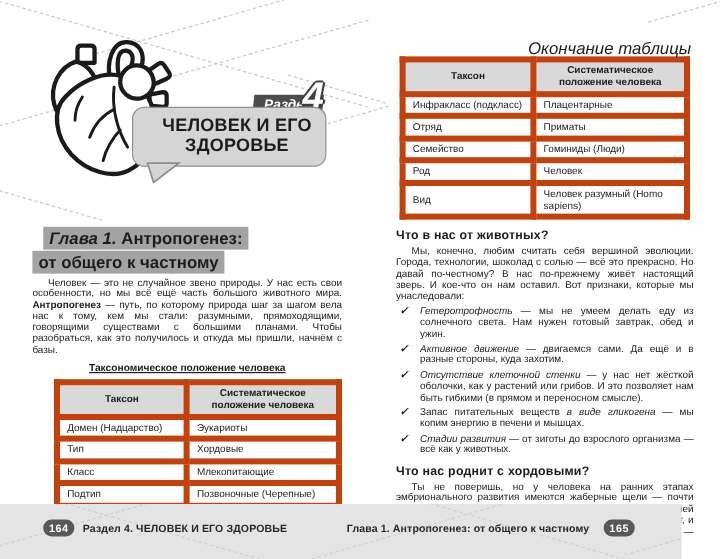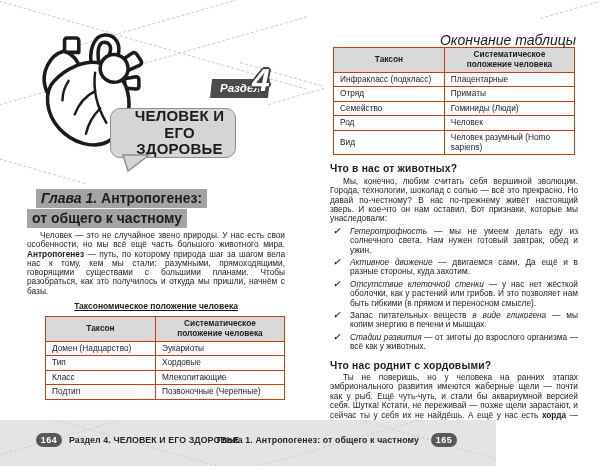--- a/index.html
+++ b/index.html
@@ -13,55 +13,55 @@
   
   .heart { position:absolute; top:26px; left:34px; width:112px; height:126px; }
 
   
   .razdel { position:absolute; top:79px; left:211px; width:58px; height:19px; background:#4c4c4e; transform:skewX(-6deg); }
   .razdel .lbl { display:block; color:#fff; font-style:italic; font-weight:bold; font-size:11.5px; line-height:19px; padding-left:9px; transform:skewX(6deg); }
   .big-num { position:absolute; top:64px; left:252px; font-size:32px; line-height:32px; font-weight:bold; font-style:italic; color:#fff;
     text-shadow:-2px 0 #3f3f41, 2px 0 #3f3f41, 0 -2px #3f3f41, 0 2px #3f3f41, -1px -1px #3f3f41, 1px 1px #3f3f41, 1px -1px #3f3f41, -1px 1px #3f3f41; }
 
   
-  .bubble { position:absolute; top:108px; left:110px; width:126px; height:50px; background:#d5d5d5; border:1.5px solid #8f8f8f; border-radius:10px;
+  .bubble { position:absolute; top:89px; left:110px; width:162px; height:50px; background:#d5d5d5; border:1.5px solid #8f8f8f; border-radius:10px;
     display:flex; align-items:center; justify-content:center;padding-left:13px; }
   .bubble .txt { width:142px; text-align:center; font-weight:bold; font-size:15px; line-height:1.12; letter-spacing:0.2px; }
   .tail { position:absolute; left:8px; bottom:-15px; }
 
   
   .chapter { position:absolute; top:188px; left:27px; font-size:14px; font-weight:bold; line-height:1.45; }
   .chapter .hl { background:#a3a3a3; padding:1px 5px 2px 5px; }
   .chapter .line1 { margin-left:9px; }
   .it { font-style:italic; }
   .bd { font-weight:bold; }
 
   
   .left-flow  { position:absolute; top:231px; left:27px;  width:258px; font-size:8.3px; line-height:9.3px; }
   .right-flow { position:absolute; top:36px;  left:330px; width:248px; font-size:8.3px; line-height:9.4px; }
   .para { text-align:justify; text-indent:13px; }
 
   .tbl-caption { text-align:center; font-weight:bold; font-size:8.5px; margin-top:6px;text-decoration:underline; }
   table { border-collapse:collapse; font-size:8.3px; line-height:1.16; }
   .ltable { width:240px; margin:5px 0 0 18px; }
   .rtable { width:242px; margin:2px 0 0 3px; }
-  th, td { border:1px solid #c2410c; padding:2px 6px; text-align:left; vertical-align:middle; }
+  th, td { border:5px solid #c2410c; padding:2px 6px; text-align:left; vertical-align:middle; }
   th { background:#d9d9d9; text-align:center; font-weight:bold; padding:2px 8px; }
   .c1 { width:46%; } .c2 { width:54%; }
 
   .cont-label { text-align:right; font-style:italic; font-size:14px; padding-right:2px; }
   .rp-h { font-size:10.3px; font-weight:bold; margin-top:9px; letter-spacing:0.2px; }
   .rp-p { margin-top:3px; }
 
   .bullets { list-style:none; margin-top:3px; }
   .bullets li { position:relative; padding-left:20px; margin-bottom:3px; text-align:justify; }
   .bullets .check { position:absolute; left:3px; top:0; font-weight:bold; font-style:italic; font-size:9px; }
 
   
-  .footer { position:absolute; left:0; bottom:0; width:496px; height:46px; background:#e4e4e4; overflow:hidden;text-decoration:underline; }
+  .footer { position:absolute; left:0; bottom:0; width:568px; height:46px; background:#e4e4e4; overflow:hidden;text-decoration:underline; }
   .foot-group { position:absolute; top:13px; display:flex; align-items:center; gap:7px; }
   .fg-left { left:36px; } .fg-right { right:39px;gap:12px; }
   .pagenum { min-width:26px; height:14px; padding:0 4px; background:#58585a; color:#fff; border-radius:7px;
     font-weight:bold; font-size:9px; display:flex; align-items:center; justify-content:center; letter-spacing:0.5px; }
   .foot-label { font-weight:bold; font-size:8.8px; color:#262626; letter-spacing:0.1px; }
 </style>
 </head>
 <body>
 
 <div class="canvas">

